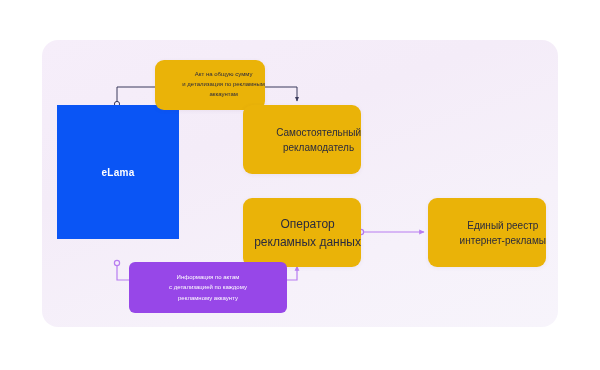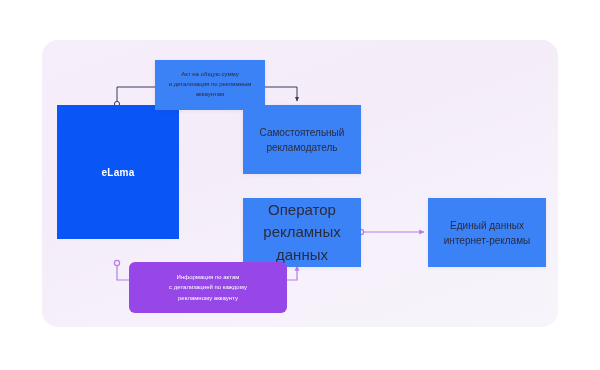--- a/index.html
+++ b/index.html
@@ -45,23 +45,24 @@
   .node {
     position: absolute;
     box-sizing: border-box;
     display: flex;
     align-items: center;
     justify-content: center;
     text-align: center;
   }
 
   .node-white {
-    background: #3b82f6;
-    border-radius: 0;
+    background: #eab308;
+    border-radius: 9px;
     box-shadow: 0 1px 4px rgba(80, 50, 110, 0.07);
+    justify-content: flex-end;
   }
 
   .node-label {
     display: block;
     white-space: pre-line;
   }
 
   
   .node-elama {
     left: 57px;
@@ -105,21 +106,21 @@
 
   
   .node-operator {
     left: 243px;
     top: 198px;
     width: 118px;
     height: 69px;
   }
   .node-operator .node-label {
     color: #2b2b3d;
-    font-size: 15px;
+    font-size: 12px;
     line-height: 1.5;
   }
 
   
   .node-registry {
     left: 428px;
     top: 198px;
     width: 118px;
     height: 69px;
   }
@@ -191,21 +192,21 @@
     <span class="node-label">Самостоятельный
 рекламодатель</span>
   </div>
 
   <div class="node node-white node-operator">
     <span class="node-label">Оператор
 рекламных данных</span>
   </div>
 
   <div class="node node-white node-registry">
-    <span class="node-label">Единый данных
+    <span class="node-label">Единый реестр
 интернет-рекламы</span>
   </div>
 
   <div class="node node-info">
     <span class="node-label">Информация по актам
 с детализацией по каждому
 рекламному аккаунту</span>
   </div>
 
 </div>

